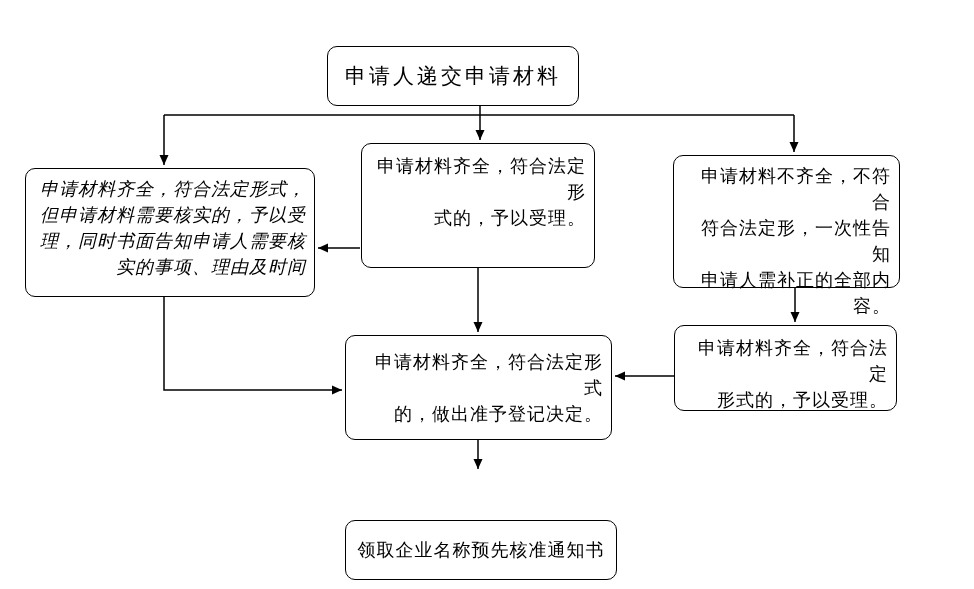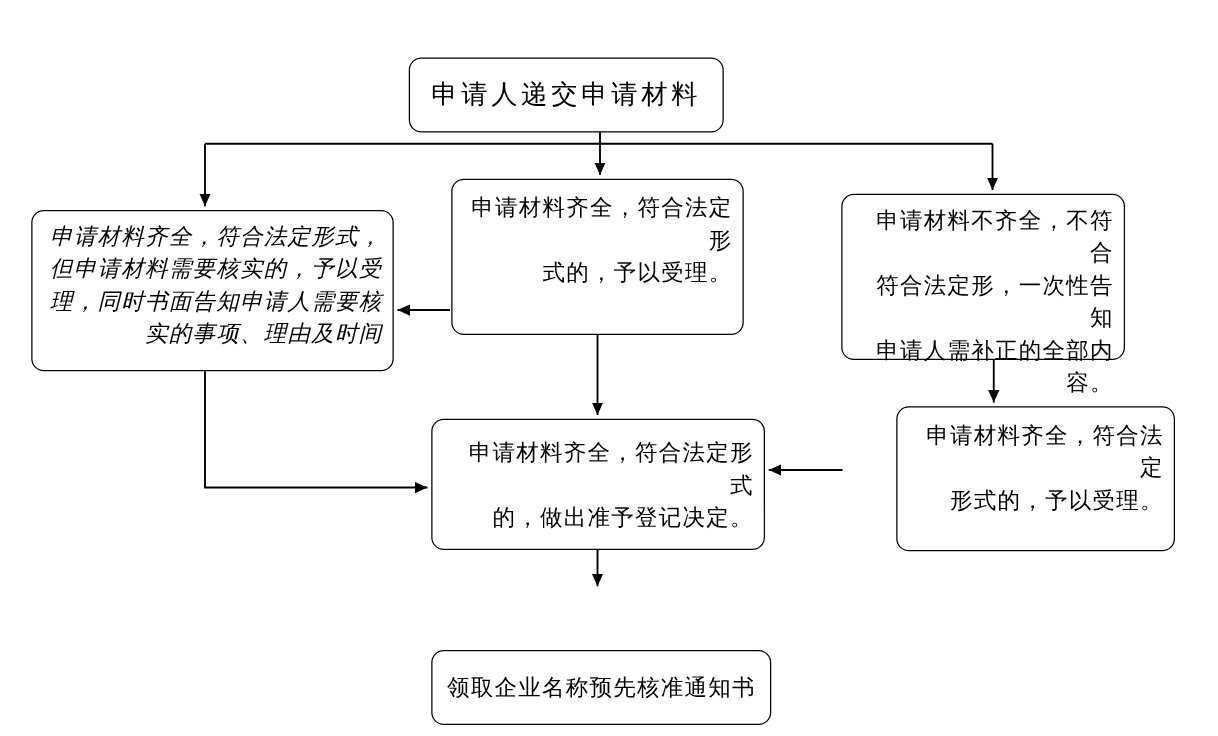--- a/index.html
+++ b/index.html
@@ -37,21 +37,21 @@
     white-space: nowrap;
     padding: 0;
     text-align: center;
   }
   .node.title-size { font-size: 21px; letter-spacing: 3px; }
 
   .n-submit     { left: 327px; top:  14px; width: 252px; height:  60px; margin-top: 32px; }
   .n-verify     { left:  25px; top: 168px; width: 290px; height: 129px; padding-top: 7px; font-style: italic; }
   .n-accept     { left: 361px; top: 143px; width: 234px; height: 125px; padding-top: 9px; }
   .n-incomplete { left: 673px; top: 155px; width: 227px; height: 133px; padding-top: 7px; padding-left: 13px; }
-  .n-correction { left: 674px; top: 325px; width: 223px; height: 116px; padding-top: 9px; padding-left: 14px; margin-left: 43px; }
+  .n-correction { left: 674px; top: 325px; width: 223px; height: 86px; padding-top: 9px; padding-left: 14px; }
   .n-approve    { left: 345px; top: 335px; width: 267px; height: 105px; padding-top: 13px; padding-left: 14px; }
   .n-notice     { left: 345px; top: 472px; width: 272px; height:  60px; margin-top: 48px; }
 </style>
 </head>
 <body>
 
 <div class="canvas">
 
   <svg class="wires" width="974" height="589" viewBox="0 0 974 589" stroke="#000000" stroke-width="1.5" fill="none">
     <defs>

